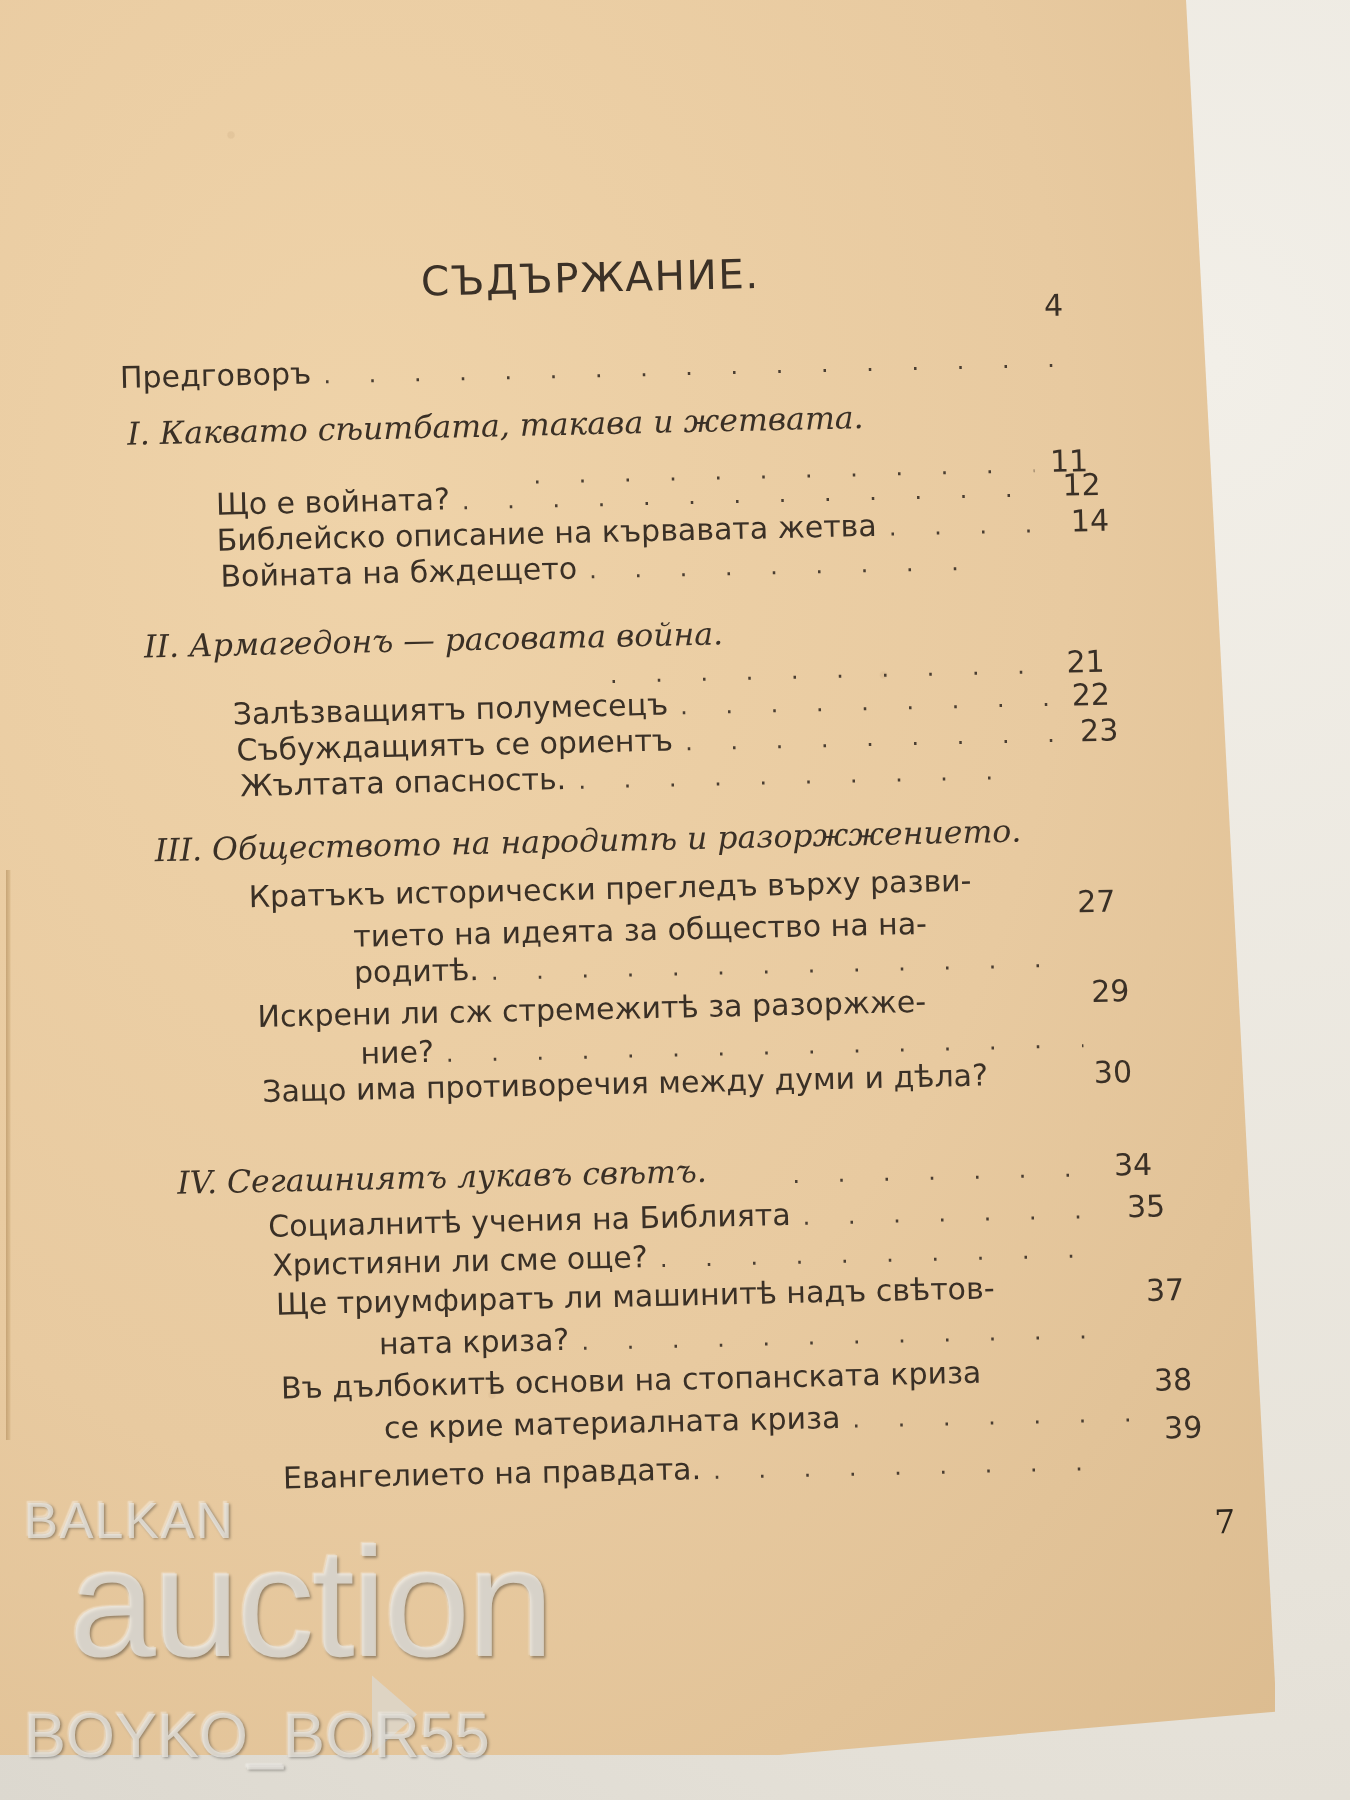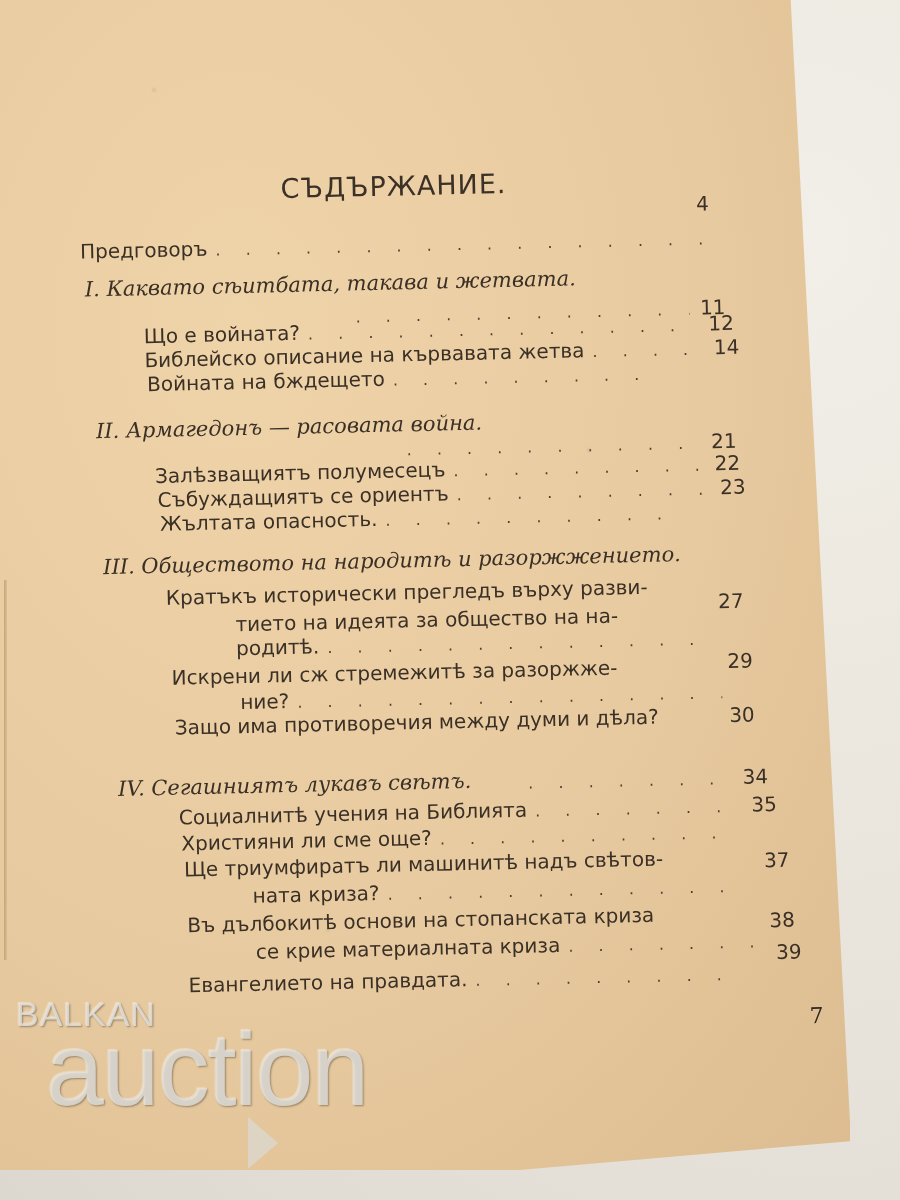--- a/index.html
+++ b/index.html
@@ -215,13 +215,14 @@
     <span class="dots">. . . . . . . . . . . . . . . .</span>
   </div>
 
   <div class="footer-num">7</div>
 </div>
 
 <div class="watermark">
   <div class="wm-top">BALKAN</div>
   <div class="wm-mid">auction</div>
   <div class="wm-arrow"></div>
+  <div class="wm-bot">BOYKO_BOR55</div>
 </div>
 
 </body></html>

